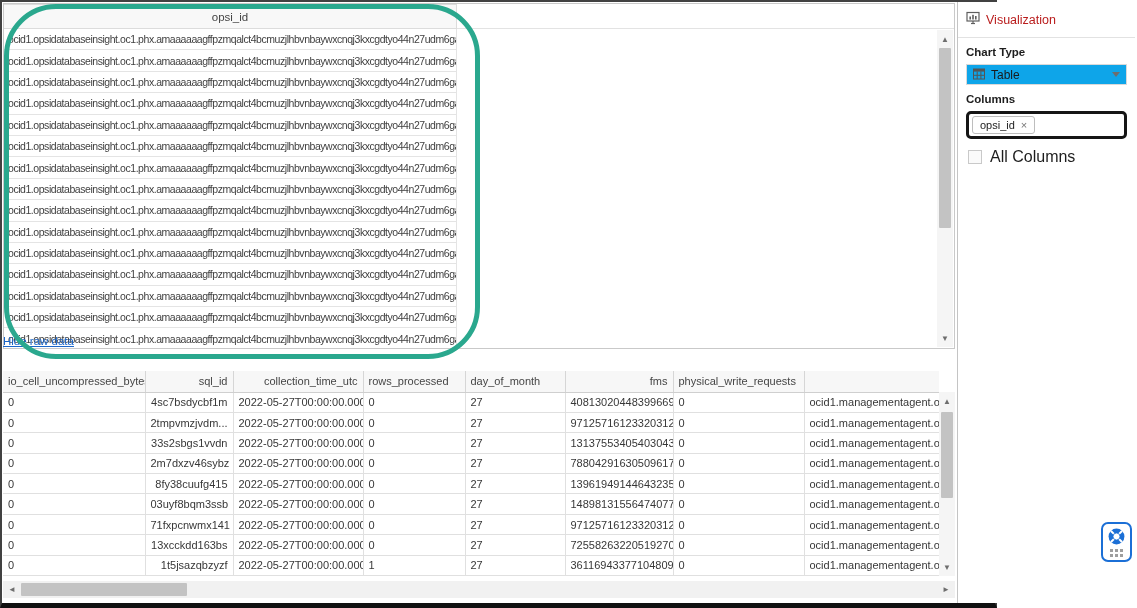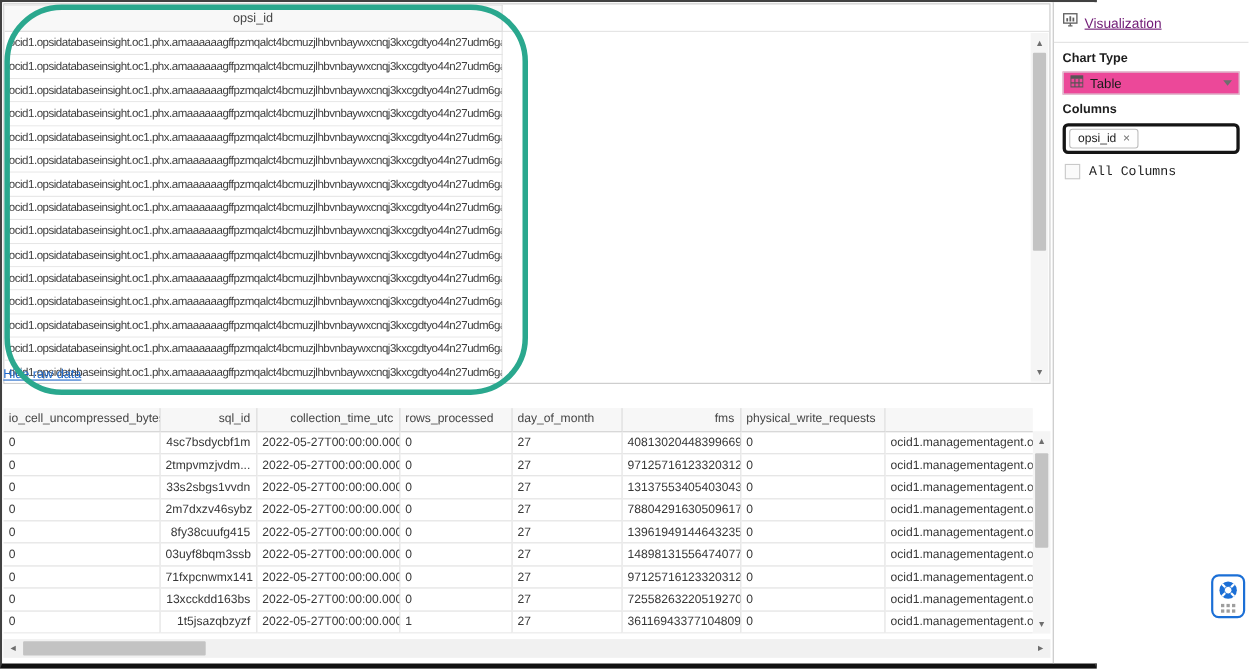--- a/index.html
+++ b/index.html
@@ -67,39 +67,39 @@
   
   .annotation { position:absolute; left:2px; top:2px; width:476px; height:355px;
                 border:5px solid var(--annotation,#2aa88e); border-radius:52px;
                 pointer-events:none; z-index:6; }
 
   
   .sidebar { position:absolute; left:955px; top:0; width:178px; height:100%;
              border-left:1px solid #c4c4c4; background:#fff; }
   .viz-title-row { display:flex; align-items:center; gap:6px; padding:9px 8px 8px 8px;
                    border-bottom:1px solid #e2e2e2; }
-  .viz-title { font-size:12.5px; color:#701a75;text-decoration:underline; }
+  .viz-title { font-size:12.5px; color:#b91c1c; }
   .side-section { padding:8px 8px 0 8px; }
   .side-label { font-size:11.5px; color:#1d1d1d; margin-bottom:6px;font-weight:bold; }
   .chart-type-dd { display:flex; align-items:center; gap:6px; height:21px;
-                   border:1px solid #d9d9d9; background:#ec4899; padding:0 6px;
+                   border:1px solid #d9d9d9; background:#0ea5e9; padding:0 6px;
                    cursor:pointer; }
   .chart-type-dd .dd-label { font-size:12px; color:#1a1a1a; flex:1; }
   .chev { width:0; height:0; border-left:4px solid transparent; border-right:4px solid transparent;
           border-top:5px solid #6e6e6e; }
   .columns-input { margin-top:2px; border:3px solid #151515; border-radius:5px;
                    background:#fff; min-height:28px; padding:2px 3px; display:flex;
                    align-items:center; cursor:text; }
   .chip { display:inline-flex; align-items:center; gap:6px; border:1px solid #bdbdbd;
           border-radius:3px; background:#fefefe; padding:2px 7px; font-size:11px; color:#222; }
   .chip-x { color:#757575; font-size:11px; cursor:pointer; }
   .all-cols-row { display:flex; align-items:center; gap:8px; margin-top:9px; padding-left:2px; }
   .checkbox { width:14px; height:14px; border:1px solid #c9c9c9; background:#fafafa;
               cursor:pointer; }
-  .all-cols-label { font-size:12px; color:#1d1d1d;font-family:Liberation Mono, monospace; }
+  .all-cols-label { font-size:16px; color:#1d1d1d; }
 
   .help-btn { position:absolute; right:3px; bottom:41px; width:31px; height:40px;
               border:2px solid var(--accent,#1b6fd6); border-radius:7px; background:#fff;
               display:flex; flex-direction:column; align-items:center; justify-content:center;
               gap:3px; cursor:pointer; }
   .dots { display:grid; grid-template-columns:repeat(3,3px); grid-gap:2px; }
   .dots i { width:3px; height:3px; background:#9e9e9e; display:block; }
 </style>
 </head>
 <body>

